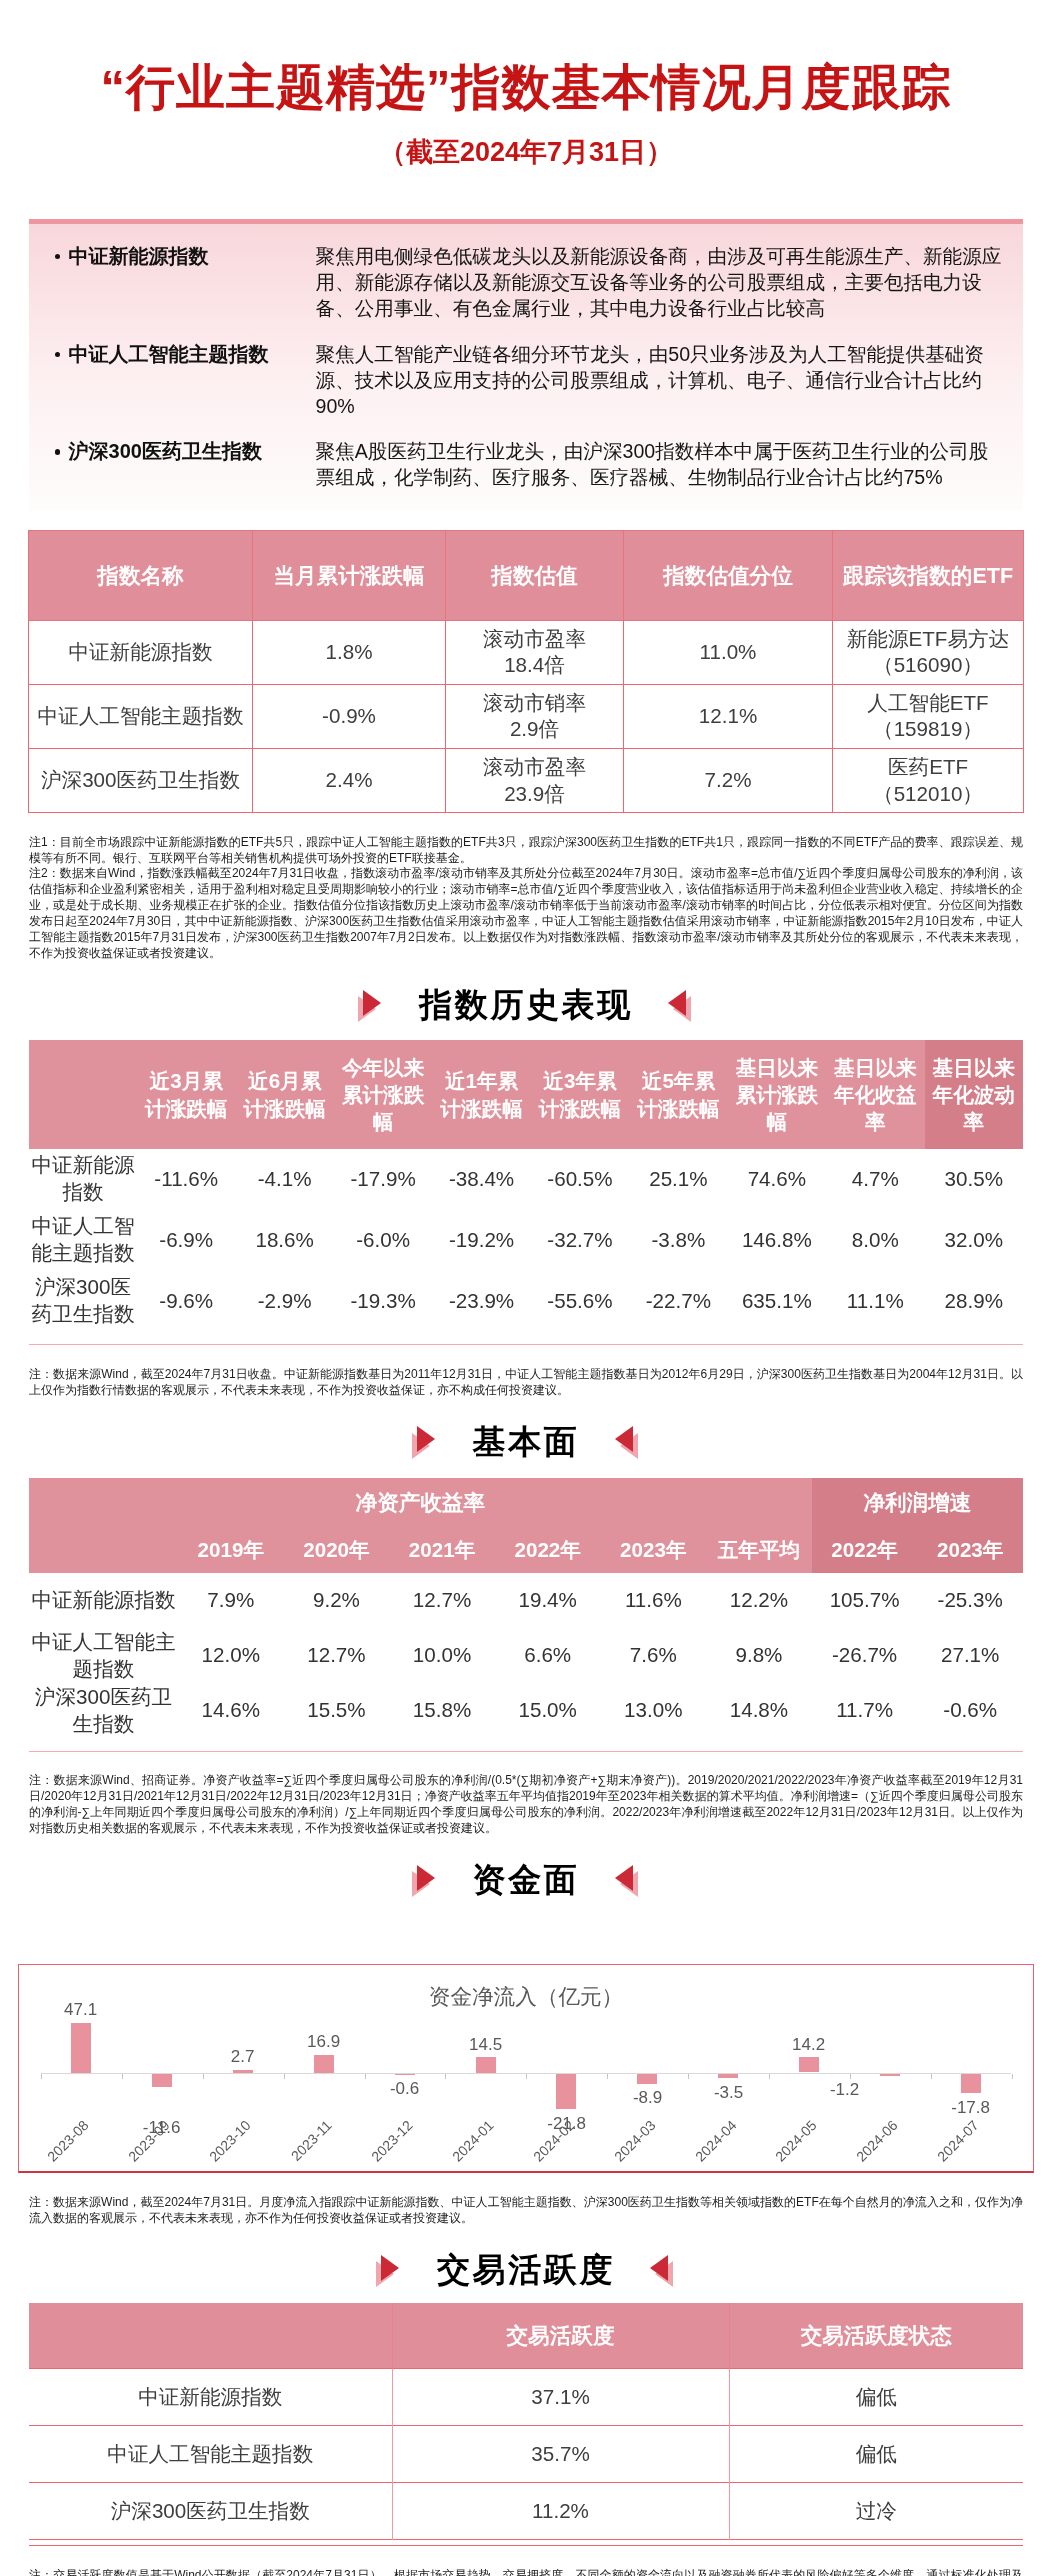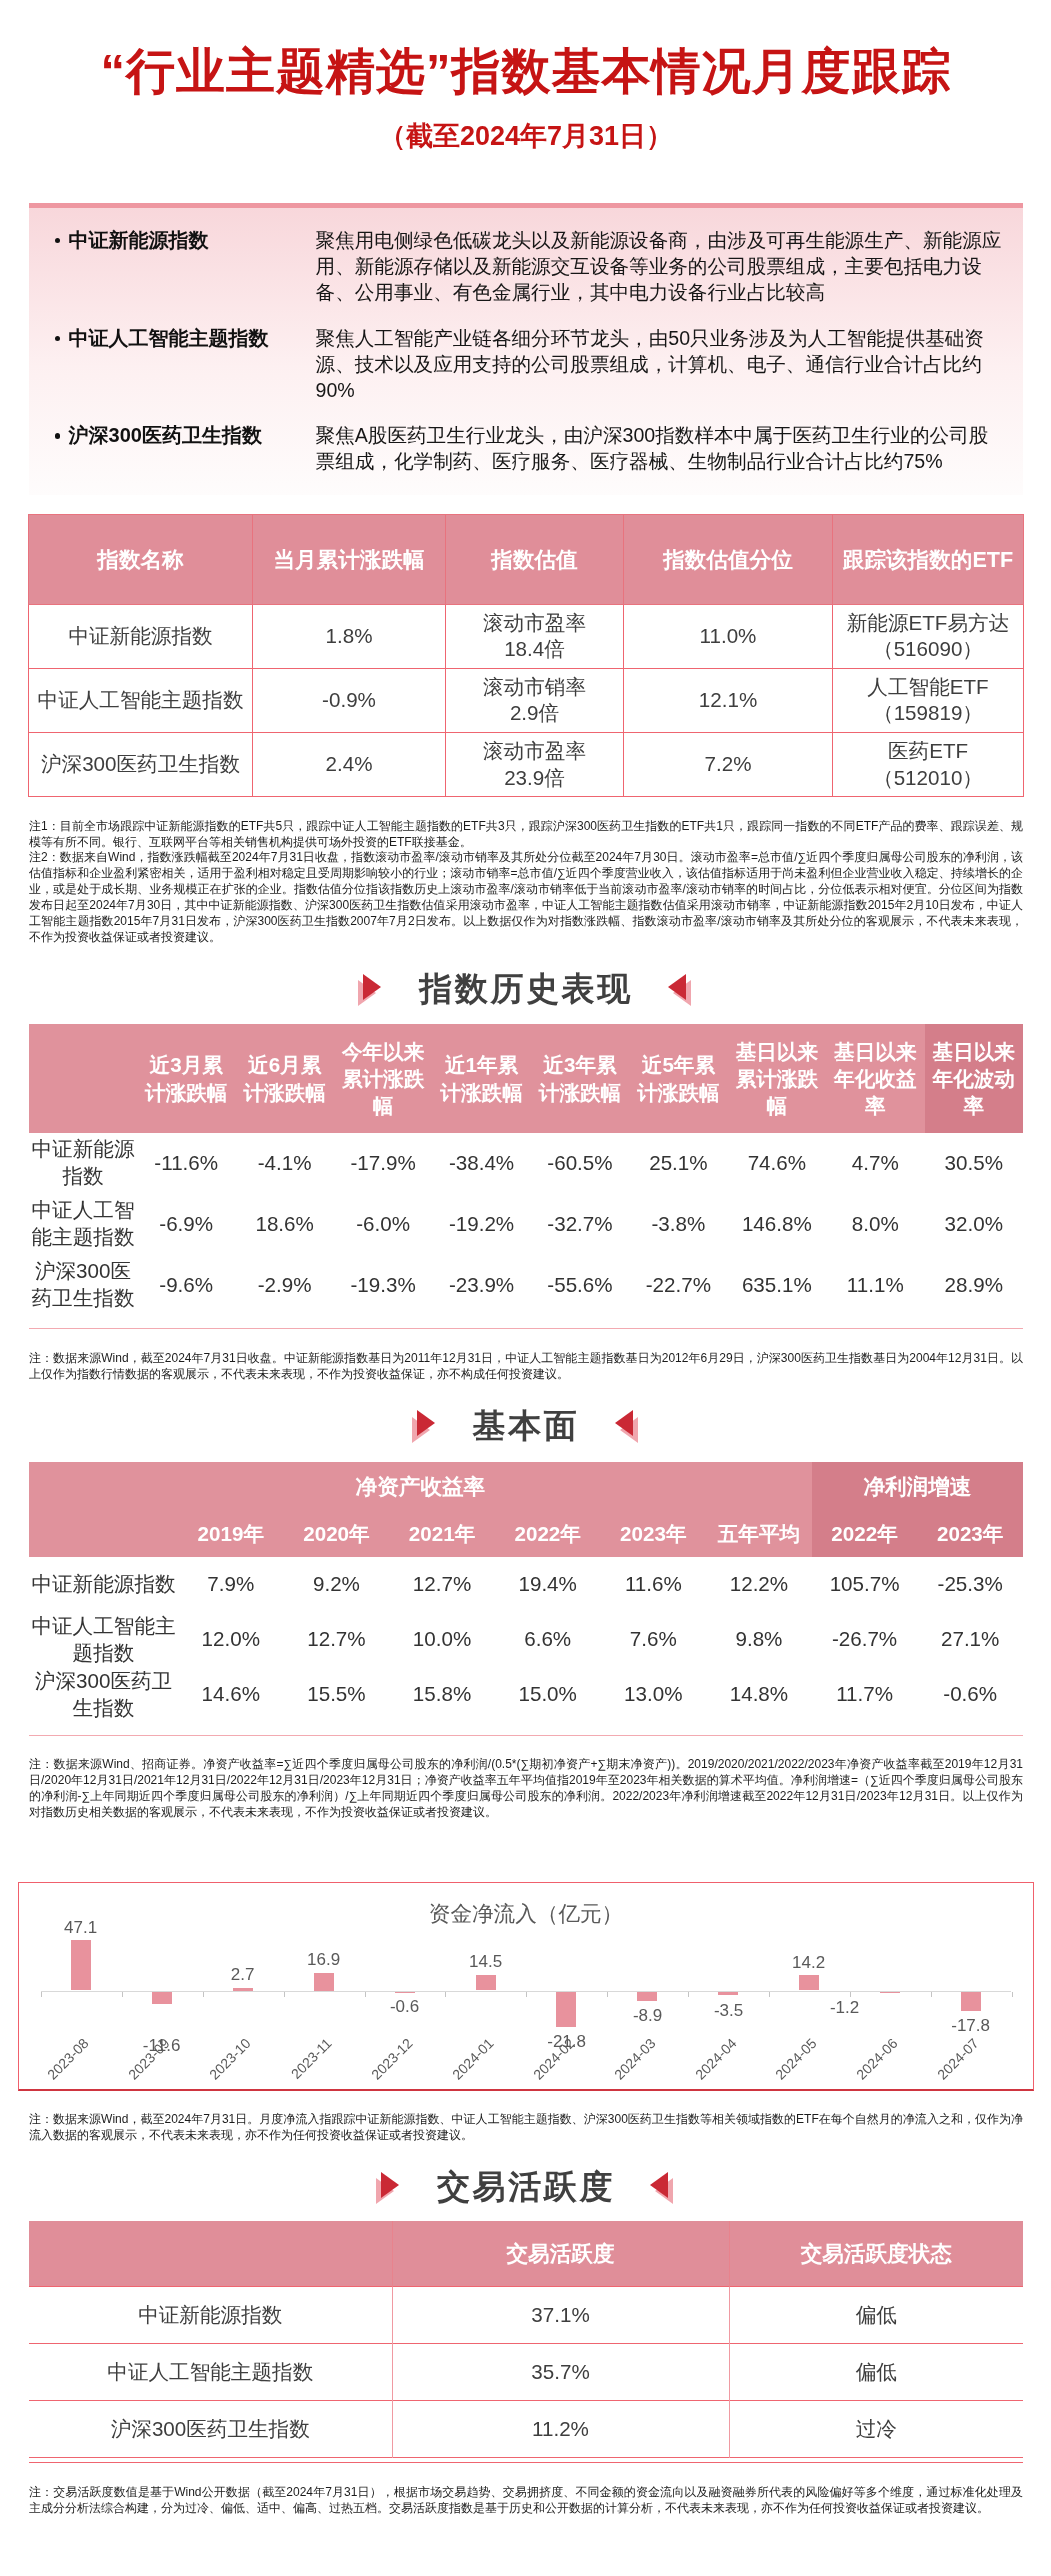--- a/index.html
+++ b/index.html
@@ -1,20 +1,20 @@
 <!DOCTYPE html>
 <html style="font-size:8.2px"><head>
 <meta charset="utf-8">
 <style>
   html,body{margin:0;padding:0;background:#ffffff;}
   body{width:1052px;font-family:"Liberation Sans","DejaVu Sans",sans-serif;color:#1a1a1a;}
   .page{width:1052px;height:2746px;overflow:hidden;position:relative;background:#fff;}
 
   
-  .main-title{text-align:center;color:#c61414;font-weight:bold;font-size:49px;padding-top:44px;margin:0;letter-spacing:1px;line-height:1.12;}
+  .main-title{text-align:center;color:#c61414;font-weight:bold;font-size:49px;padding-top:44px;margin:16px;letter-spacing:1px;line-height:1.12;}
   .sub-title{text-align:center;color:#c61414;font-weight:bold;font-size:27px;margin-top:19.6px;}
 
   
   .intro-card{width:994px;box-sizing:border-box;margin:49px auto 0;border-top:5.2px solid #ee97a1;
     background:linear-gradient(180deg,#f8d7db 0%,#fdf0f1 55%,#fefcfc 100%);padding:18.5px 21.6px 20.6px;}
   .intro-item{display:flex;align-items:flex-start;}
   .intro-item + .intro-item{margin-top:19.6px;}
   .bullet-dot{width:5.7px;height:5.7px;border-radius:50%;background:#111;flex:none;margin:10.8px 8.2px 0 4.1px;}
   .intro-label{flex:none;width:211px;font-weight:bold;font-size:20px;line-height:1.32;color:#111;}
   .intro-desc{flex:1;font-size:19.6px;line-height:1.33;color:#161616;margin-left:36px;}
@@ -28,21 +28,21 @@
   .tbl-overview td{background:#fff;height:59px;font-size:20.6px;color:#3e3e3e;text-align:center;border:1px solid #ef6570;line-height:1.28;padding:2.1px 3.1px;}
   .up{color:#e02b2b;}
   .down{color:#00a651;}
 
   
   .note-block{width:994px;margin:21.6px auto 0;}
   .note-block p{margin:0;font-size:12px;line-height:1.32;color:#1c1c1c;text-align:justify;}
 
   
   .section-head{display:flex;align-items:center;justify-content:center;gap:31px;margin-top:21.6px;}
-  .sec-title{font-size:33px;font-weight:bold;color:#404040;letter-spacing:2.6px;}
+  .sec-title{font-size:33px;font-weight:bold;color:#000000;letter-spacing:2.6px;}
   .arrow{position:relative;width:27px;height:33px;flex:none;}
   .arrow i{position:absolute;display:block;width:0;height:0;border-style:solid;}
   .arrow-r .shade{border-width:13px 0 13px 18.5px;border-color:transparent transparent transparent #f0a6ae;left:-3.1px;top:6.7px;}
   .arrow-r .main{border-width:13px 0 13px 18.5px;border-color:transparent transparent transparent #ca2935;left:2.1px;top:0.5px;}
   .arrow-l .shade{border-width:13px 18.5px 13px 0;border-color:transparent #f0a6ae transparent transparent;left:9.3px;top:6.7px;}
   .arrow-l .main{border-width:13px 18.5px 13px 0;border-color:transparent #ca2935 transparent transparent;left:4.1px;top:0.5px;}
 
   
   .tbl-history{width:994px;margin-top:12.4px;}
   .tbl-history th{background:#e0929c;color:#fff;font-size:20.6px;font-weight:bold;padding:13.4px 3.1px;line-height:1.32;vertical-align:middle;}
@@ -332,20 +332,31 @@
           <td>-0.6%</td>
         </tr>
       </tbody>
   </table>
 
   <hr class="pink-rule">
   <div class="note-block" id="note-fundamental">
       <p>注：数据来源Wind、招商证券。净资产收益率=∑近四个季度归属母公司股东的净利润/(0.5*(∑期初净资产+∑期末净资产))。2019/2020/2021/2022/2023年净资产收益率截至2019年12月31日/2020年12月31日/2021年12月31日/2022年12月31日/2023年12月31日；净资产收益率五年平均值指2019年至2023年相关数据的算术平均值。净利润增速=（∑近四个季度归属母公司股东的净利润-∑上年同期近四个季度归属母公司股东的净利润）/∑上年同期近四个季度归属母公司股东的净利润。2022/2023年净利润增速截至2022年12月31日/2023年12月31日。以上仅作为对指数历史相关数据的客观展示，不代表未来表现，不作为投资收益保证或者投资建议。</p>
     </div>
 
+  <div class="section-head">
+    <span class="arrow arrow-r">
+        <i class="shade"></i>
+        <i class="main"></i>
+      </span>
+    <span class="sec-title">资金面</span>
+    <span class="arrow arrow-l">
+        <i class="shade"></i>
+        <i class="main"></i>
+      </span>
+  </div>
 
   <div class="chart-box">
     <div class="chart-title">资金净流入（亿元）</div>
     <div class="plot" id="plot">
       <div class="axis"></div>
     <div class="tick" style="left: 0px;"></div>
         <div class="tick" style="left: 81px;"></div>
         <div class="tick" style="left: 162px;"></div>
         <div class="tick" style="left: 243px;"></div>
         <div class="tick" style="left: 324px;"></div>

